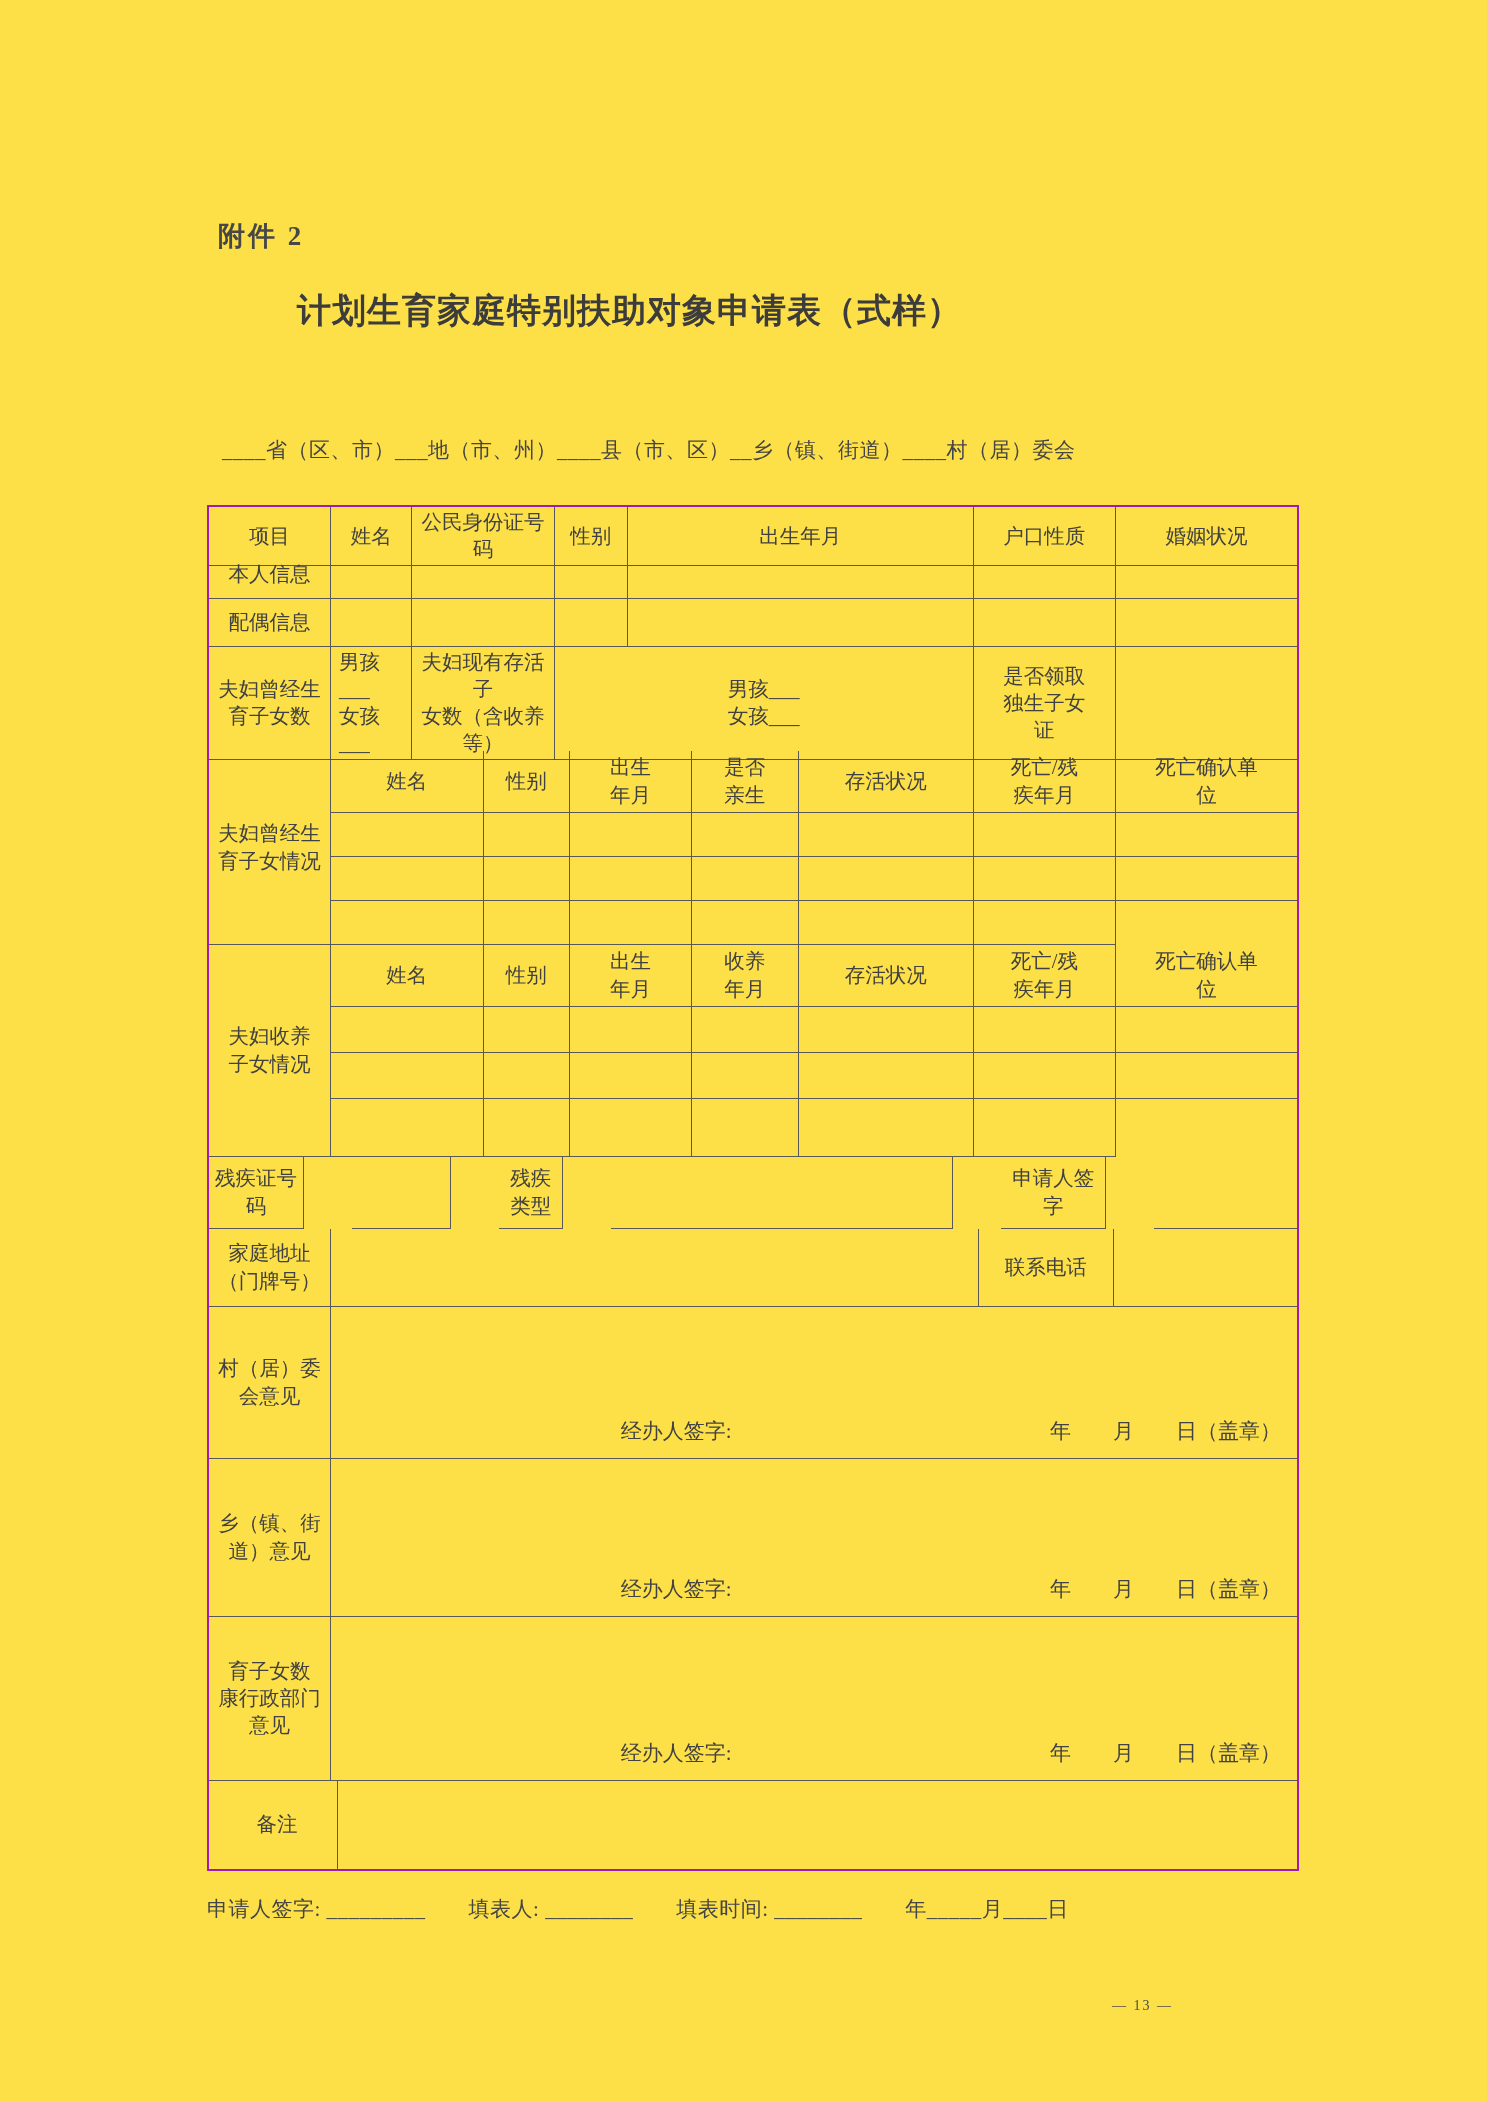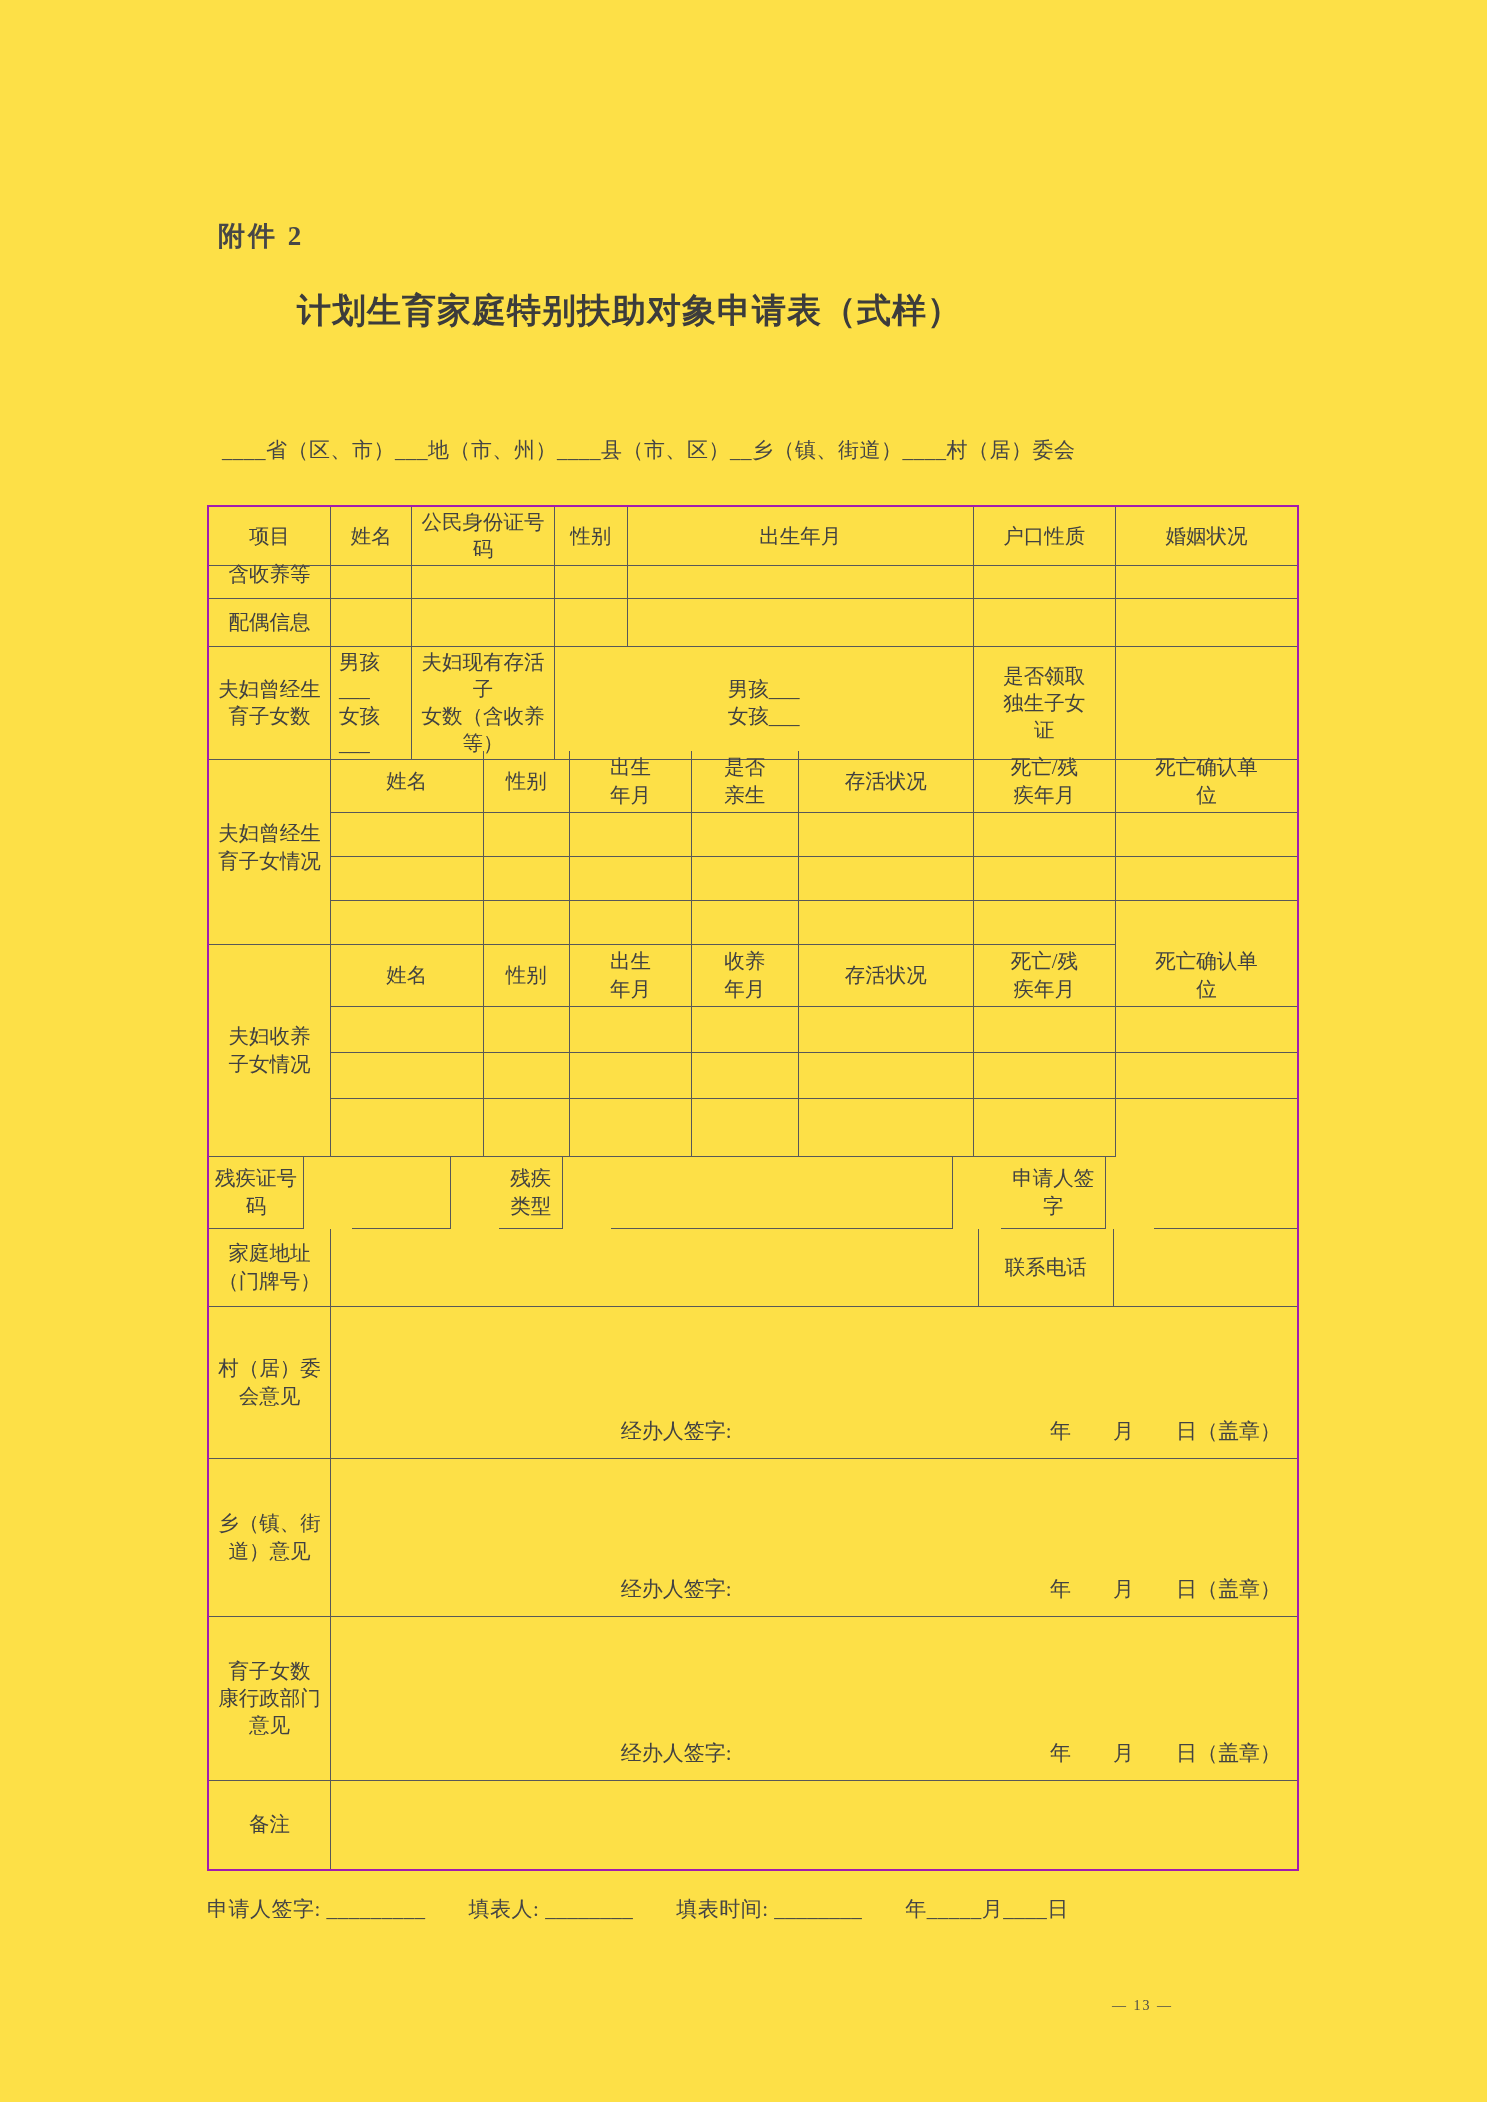--- a/index.html
+++ b/index.html
@@ -51,21 +51,21 @@
   .group.g1{grid-template-rows:62px 44px 44px 44px;}
   .group.g2{grid-template-rows:62px 46px 46px 58px;}
   .group > .glabel{grid-row:1 / span 4;grid-column:1;}
   .group > .cell:nth-child(7n+1):not(.glabel){border-right:none;}
   .g-dis{grid-template-columns:120fr 125fr 81fr 431fr 133fr 180fr;height:72px;gap:48px;}
   .g-addr{grid-template-columns:120fr 637fr 133fr 180fr;height:78px;}
   .g-op{grid-template-columns:120fr 950fr;}
   .op1{height:152px;}
   .op2{height:158px;}
   .op3{height:164px;}
-  .g-rem{grid-template-columns:120fr 950fr;height:88px;}
+  .g-rem{grid-template-columns:120fr 950fr;height:88px;padding-left:8px;}
   .op-content{position:relative;}
   .sign-label{
     position:absolute;left:30%;bottom:12px;
     white-space:nowrap;font-size:21px;color:#424242;
   }
   .date-label{
     position:absolute;right:16px;bottom:12px;
     white-space:nowrap;font-size:21px;color:#424242;
   }
   .tl{justify-content:flex-start;text-align:left;padding-left:8px;}
@@ -93,21 +93,21 @@
       <div class="cell">项目</div>
       <div class="cell">姓名</div>
       <div class="cell">公民身份证号码</div>
       <div class="cell">性别</div>
       <div class="cell">出生年月</div>
       <div class="cell">户口性质</div>
       <div class="cell">婚姻状况</div>
     </div>
 
     <div class="trow g-main r-info">
-      <div class="cell">含收养等</div>
+      <div class="cell">本人信息</div>
       <div class="cell"></div>
       <div class="cell"></div>
       <div class="cell"></div>
       <div class="cell"></div>
       <div class="cell"></div>
       <div class="cell"></div>
     </div>
 
     <div class="trow g-main r-info">
       <div class="cell">配偶信息</div>

